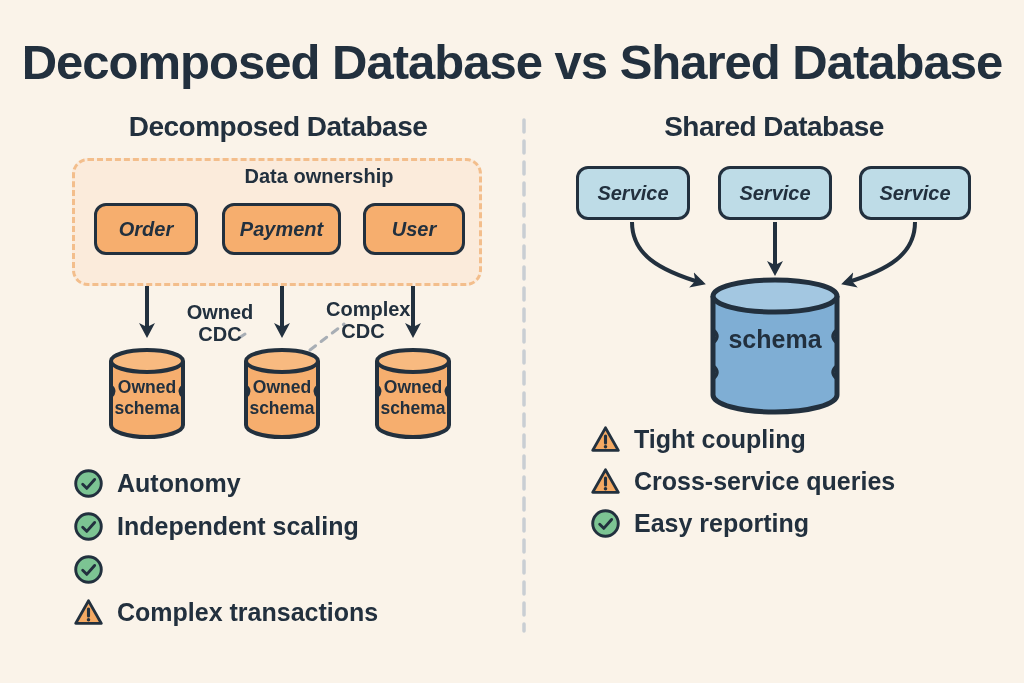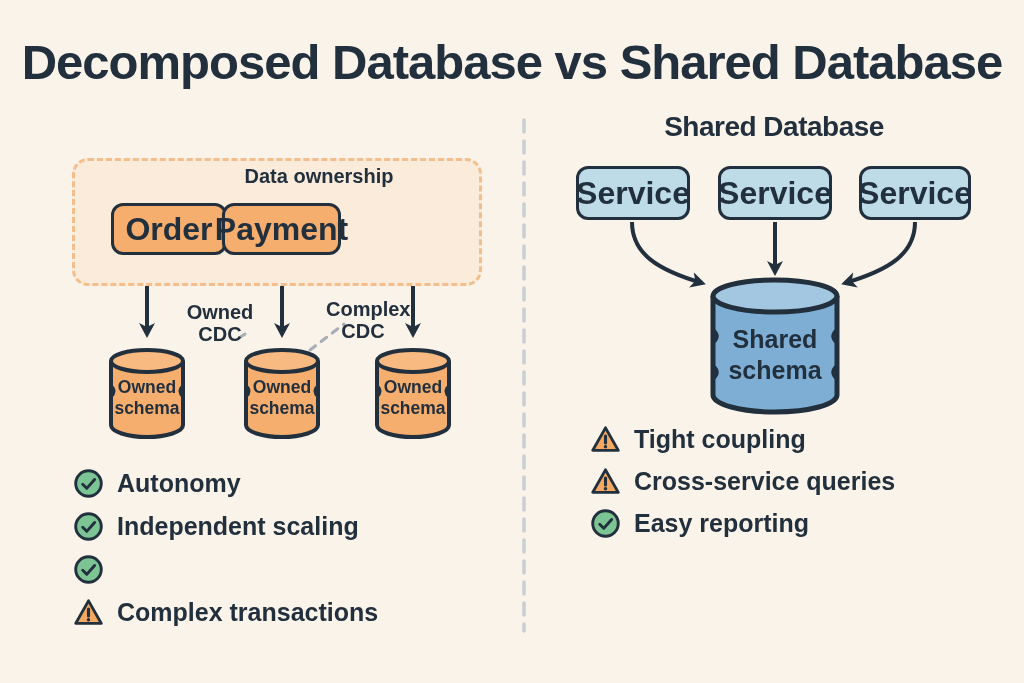--- a/index.html
+++ b/index.html
@@ -12,21 +12,21 @@
   html,body{width:1024px;height:683px;}
   body{font-family:"Liberation Sans","DejaVu Sans",sans-serif;background:#e8e8e8;}
   .canvas{position:relative;width:1024px;height:683px;background:var(--background,#FAF3E9);overflow:hidden;}
   .abs{position:absolute;}
   .title{top:34px;left:0;width:1024px;text-align:center;font-size:49px;font-weight:700;letter-spacing:-1px;color:var(--ink);}
   .col-heading{top:111px;text-align:center;font-size:28px;font-weight:700;letter-spacing:-0.5px;color:var(--ink);}
   .ownership-box{left:72px;top:158px;width:410px;height:128px;border:3px dashed var(--orange-dash,#F3BE8C);
     background:var(--orange-wash,#FBEBDB);border-radius:16px;}
   .ownership-label{left:72px;top:165px;width:494px;text-align:center;font-size:20px;font-weight:700;color:var(--ink);}
   .node{display:flex;align-items:center;justify-content:center;background:var(--orange,#F6AE6E);
-    border:3.5px solid var(--ink,#22303E);border-radius:12px;font-size:32px;font-weight:700;color:var(--ink);}
+    border:3.5px solid var(--ink,#22303E);border-radius:12px;font-size:20px;font-weight:700;color:var(--ink);font-style:italic;}
   .node.blue{background:var(--blue-box,#BEDCE7);}
   .cdc-label{text-align:center;font-size:20px;font-weight:700;line-height:22px;color:var(--ink);}
   .cyl-label{text-align:center;font-weight:700;color:var(--ink);}
   .cyl-label.small{font-size:17.5px;line-height:21px;}
   .cyl-label.big{font-size:25px;line-height:31px;}
   .points{display:flex;flex-direction:column;}
   .points.left-pts{gap:11px;}
   .points.right-pts{gap:10px;}
   .point-row{display:flex;align-items:center;gap:13px;height:32px;}
   .point-row .ic{width:31px;height:31px;flex:0 0 31px;}
@@ -91,27 +91,29 @@
 
     <g>
       <path d="M713,296 v99 a62,17 0 0 0 124,0 v-99" fill="var(--blue-cyl,#7FAED4)" stroke="var(--ink,#22303E)" stroke-width="5"></path>
       <ellipse cx="775" cy="296" rx="62" ry="16" fill="var(--blue-cyl-top,#A3C7E1)" stroke="var(--ink,#22303E)" stroke-width="5"></ellipse>
       <path d="M713,330 q8,6 0,13 M837,330 q-8,6 0,13 M713,366 q8,6 0,13 M837,366 q-8,6 0,13" class="stroke-ink" stroke-width="3.5"></path>
     </g>
   </svg>
 
   <div class="abs title">Decomposed Database vs Shared Database</div>
 
+  <div class="abs col-heading" style="left:70px;width:416px;">Decomposed Database</div>
   <div class="abs col-heading" style="left:564px;width:420px;">Shared Database</div>
 
   <div class="abs ownership-box"></div>
   <div class="abs ownership-label">Data ownership</div>
 
-  <div class="abs node" style="left:111px;top:203px;width:116px;height:52px;">Order</div>
+  <div class="abs node" style="left:94px;top:203px;width:104px;height:52px;">Order</div>
   <div class="abs node" style="left:222px;top:203px;width:119px;height:52px;">Payment</div>
+  <div class="abs node" style="left:363px;top:203px;width:102px;height:52px;">User</div>
 
   <div class="abs cdc-label" style="left:183px;top:301px;width:74px;">
     <div>Owned</div>
     <div>CDC</div>
   </div>
   <div class="abs cdc-label" style="left:326px;top:298px;width:74px;">
     <div>Complex</div>
     <div>CDC</div>
   </div>
 
@@ -126,21 +128,20 @@
   <div class="abs cyl-label small" style="left:368px;top:377px;width:90px;">
     <div>Owned</div>
     <div>schema</div>
   </div>
 
   <div class="abs node blue" style="left:576px;top:166px;width:114px;height:54px;">Service</div>
   <div class="abs node blue" style="left:718px;top:166px;width:114px;height:54px;">Service</div>
   <div class="abs node blue" style="left:859px;top:166px;width:112px;height:54px;">Service</div>
 
   <div class="abs cyl-label big" style="left:715px;top:324px;width:120px;">
-    <div>Shared</div>
     <div>schema</div>
   </div>
 
   <div class="abs points left-pts" style="left:73px;top:452px;margin-top:15px;">
     <div class="point-row">
       <svg class="ic">
           <use href="#ic-check"></use>
         </svg>
       <span class="point-label">Autonomy</span>
     </div>

